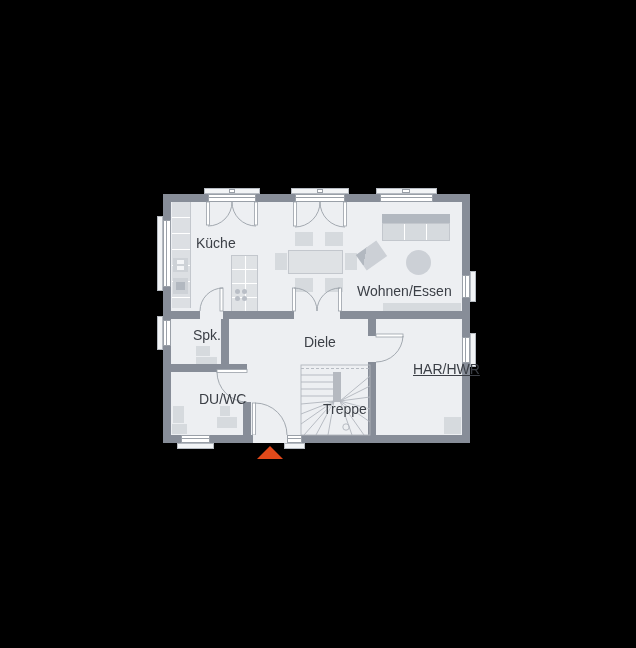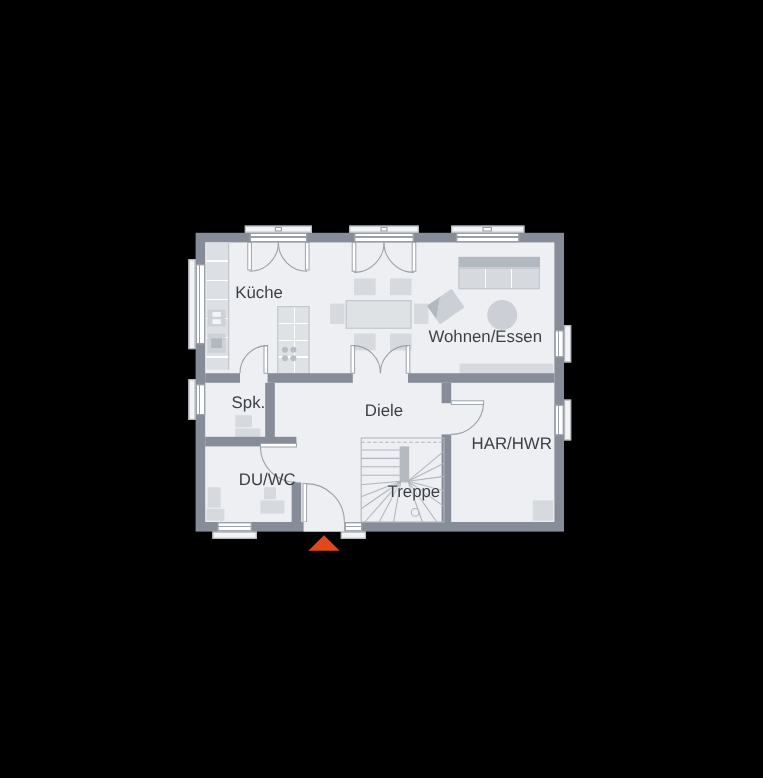--- a/index.html
+++ b/index.html
@@ -196,17 +196,17 @@
   <div class="abs sill" style="left:14px;top:249px;width:37px;height:6px;"></div>
 
   <div class="abs win-h" style="left:124px;top:241px;width:15px;height:8px;"></div>
   <div class="abs sill" style="left:121px;top:249px;width:21px;height:6px;"></div>
 
   <div class="abs lbl" style="left:33px;top:44px;">Küche</div>
   <div class="abs lbl" style="left:30px;top:136px;">Spk.</div>
   <div class="abs lbl" style="left:36px;top:200px;">DU/WC</div>
   <div class="abs lbl" style="left:141px;top:143px;">Diele</div>
   <div class="abs lbl halo" style="left:160px;top:210px;">Treppe</div>
-  <div class="abs lbl" style="left:194px;top:81px;">Wohnen/Essen</div>
-  <div class="abs lbl" style="left:230px;top:170px;">HAR/HWR</div>
+  <div class="abs lbl" style="left:194px;top:92px;">Wohnen/Essen</div>
+  <div class="abs lbl" style="left:250px;top:170px;text-decoration:underline;">HAR/HWR</div>
 </div>
 
 <div id="entrance-marker" class="abs" style="left:257px;top:446px;"></div>
 
 </body></html>

